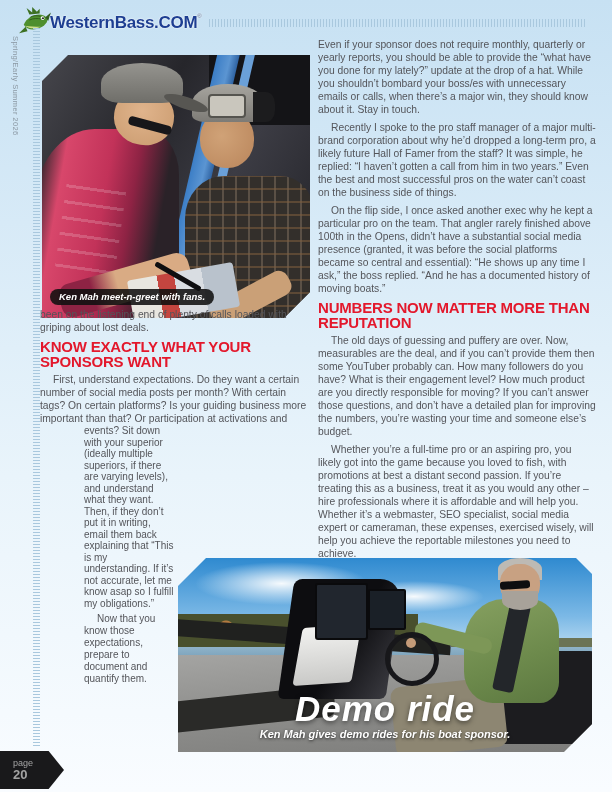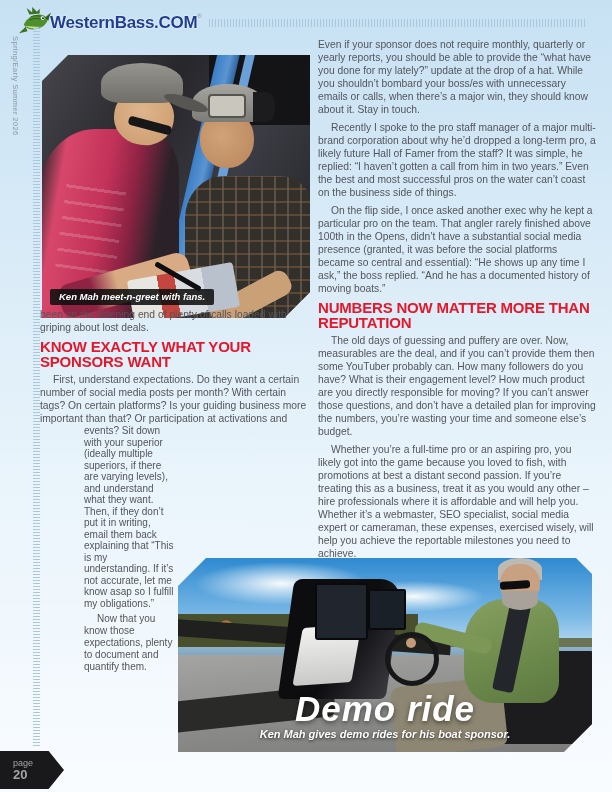--- a/index.html
+++ b/index.html
@@ -65,21 +65,21 @@
   .tp-man-cap{left:22%;top:3%;width:82px;height:40px;border-radius:50% 50% 26% 26%;
       background:linear-gradient(180deg,#95948f,#6f6e69);}
   .tp-man-brim{left:45%;top:16%;width:46px;height:12px;background:#575652;border-radius:50%;transform:rotate(18deg);}
   .tp-glasses{left:32%;top:25%;width:44px;height:9px;background:#17171a;border-radius:4px;transform:rotate(15deg);}
   .tp-man-arm{left:6%;bottom:6%;width:50%;height:13%;background:linear-gradient(90deg,#8e2344 25%,#d9ab84 45%);border-radius:12px;transform:rotate(-16deg);}
   .tp-boy-arm{right:6%;bottom:2%;width:32%;height:10%;background:#caa077;border-radius:10px;transform:rotate(-28deg);}
   .tp-mag{left:33%;bottom:1%;width:40%;height:17%;transform:rotate(-10deg);border-radius:3px;
       background:linear-gradient(90deg,#e8e6e0 0 28%,#c5453f 28% 44%,#d9dde2 44% 70%,#b9c2cc 70%);}
   .tp-pen{left:41%;bottom:15%;width:52px;height:5px;background:#0e0e10;border-radius:2px;transform:rotate(30deg);}
   .capBar{left:8px;bottom:13px;background:rgba(16,16,16,.88);color:#fff;padding:2px 9px 3px 9px;
-      font-size:9.5px;font-style:italic;font-weight:bold;border-radius:2px;white-space:nowrap;}
+      font-size:9.5px;font-style:italic;font-weight:bold;border-radius:8px;white-space:nowrap;}
   
   .bp-sky{inset:0 0 auto 0;height:52%;background:linear-gradient(180deg,#2f8ad0,#7cb9e6 58%,#cfe7f6);}
   .bp-cloud{background:radial-gradient(closest-side,rgba(255,255,255,.95),rgba(255,255,255,0));}
   .bp-cloud.c1{left:4%;top:2%;width:42%;height:22%;}
   .bp-cloud.c2{left:40%;top:12%;width:34%;height:16%;}
   .bp-trees{left:0;top:29%;width:58%;height:18%;
       background-color:#49502d;
       background-image:radial-gradient(circle at 20% 40%,#b27a40 0 7px,rgba(0,0,0,0) 8px),
                        radial-gradient(circle at 55% 55%,#8a6a33 0 9px,rgba(0,0,0,0) 10px),
                        radial-gradient(circle at 80% 35%,#5d6b35 0 10px,rgba(0,0,0,0) 11px);
@@ -166,21 +166,21 @@
     <p class="body">The old days of guessing and puffery are over. Now, measurables are the deal, and if you can’t provide them then some YouTuber probably can. How many followers do you have? What is their engagement level? How much product are you directly responsible for moving? If you can’t answer those questions, and don’t have a detailed plan for improving the numbers, you’re wasting your time and someone else’s budget.</p>
     <p class="body">Whether you’re a full-time pro or an aspiring pro, you likely got into the game because you loved to fish, with promotions at best a distant second passion. If you’re treating this as a business, treat it as you would any other – hire professionals where it is affordable and will help you. Whether it’s a webmaster, SEO specialist, social media expert or cameraman, these expenses, exercised wisely, will help you achieve the reportable milestones you need to achieve.</p>
   </div>
 
   <div class="colL">
     <p class="body noind">been on the listening end of plenty of calls loaded with griping about lost deals.</p>
     <h2 class="sec">KNOW EXACTLY WHAT YOUR SPONSORS WANT</h2>
     <p class="body" style="margin-bottom:0">First, understand expectations. Do they want a certain number of social media posts per month? With certain tags? On certain platforms? Is your guiding business more important than that? Or participation at activations and</p>
     <div class="narrowWrap">
       <p class="body noind">events? Sit down with your superior (ideally multiple superiors, if there are varying levels), and understand what they want. Then, if they don’t put it in writing, email them back explaining that “This is my understanding. If it’s not accurate, let me know asap so I fulfill my obligations.”</p>
-      <p class="body last">Now that you know those expectations, plenty to document and quantify them.</p>
+      <p class="body last">Now that you know those expectations, prepare to document and quantify them.</p>
     </div>
   </div>
 
   <div class="photo photoBottom">
     <div class="abs bp-sky"></div>
     <div class="abs bp-cloud c1"></div>
     <div class="abs bp-cloud c2"></div>
     <div class="abs bp-trees"></div>
     <div class="abs bp-shore"></div>
     <div class="abs bp-water"></div>

